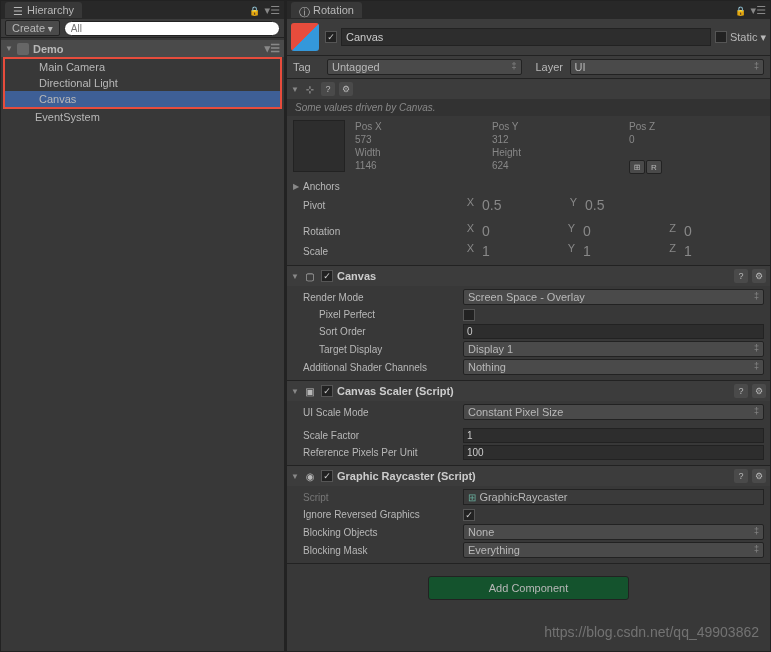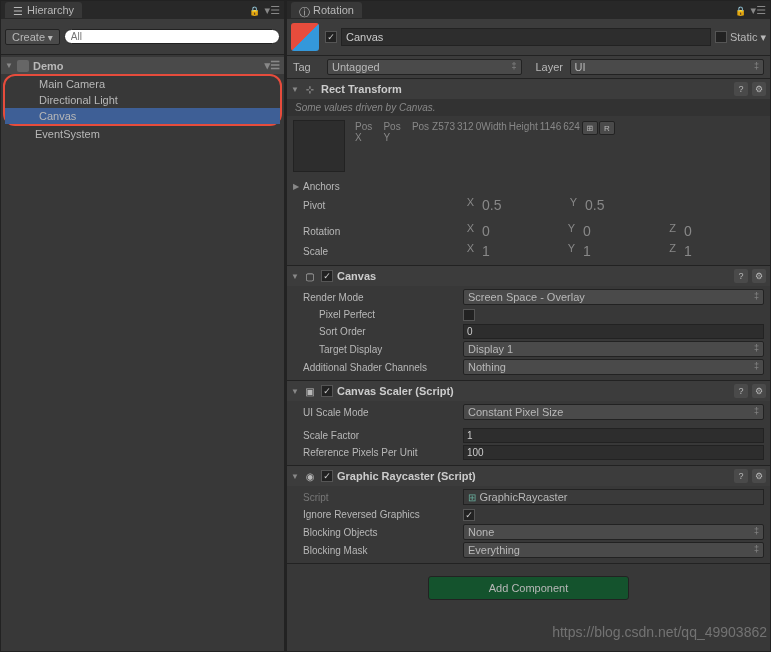--- a/index.html
+++ b/index.html
@@ -7,29 +7,29 @@
 .row{display:flex;align-items:center}
 .panel{background:#383838;border:1px solid #222;display:flex;flex-direction:column}
 .tab-bar{background:#282828;height:18px;display:flex;align-items:center;padding:0 4px;justify-content:space-between}
 .tab{background:#383838;padding:2px 8px;border-radius:3px 3px 0 0;display:flex;align-items:center;gap:4px}
 .tab-icon{width:10px;height:10px;display:inline-block}
 .lock-icon::before{content:"🔒";font-size:9px}
 .menu-icon{font-size:11px;color:#888}
 .container{display:flex;width:100%;height:100%}
 .left{width:286px;display:flex;flex-direction:column;border-right:2px solid #222}
 .right{flex:1;display:flex;flex-direction:column}
-.toolbar{background:#3c3c3c;height:36px;display:flex;align-items:center;padding:0 4px;gap:4px;border-bottom:1px solid #222}
+.toolbar{background:#3c3c3c;height:19px;display:flex;align-items:center;padding:0 4px;gap:4px;border-bottom:1px solid #222}
 .btn{background:#4a4a4a;border:1px solid #222;padding:1px 6px;border-radius:2px;cursor:pointer;font-size:10px}
 .search{flex:1;background:#ffffff;border:1px solid #222;border-radius:8px;padding:1px 6px;font-size:10px;color:#888}
 .tree{flex:1;background:#383838;padding:2px 0}
 .tree-item{padding:2px 4px 2px 16px;display:flex;align-items:center;gap:4px;cursor:pointer}
 .tree-root{padding-left:4px;background:#4a4a4a;font-weight:bold}
 .tree-child{padding-left:34px}
 .tree-item.selected{background:#3e5f96;color:#fff}
-.redbox{border:2px solid #e74c3c;border-radius:12px;margin:0 2px}
+.redbox{border:2px solid #e74c3c;border-radius:0;margin:0 2px}
 .arrow{width:8px;display:inline-block;font-size:8px;color:#888}
 .cube-icon{width:12px;height:12px;background:#666;display:inline-block;border-radius:2px}
 .insp-header{background:#3c3c3c;padding:4px;display:flex;align-items:center;gap:6px;border-bottom:1px solid #222}
 .obj-icon{width:28px;height:28px;background:linear-gradient(135deg,#e74c3c 0%,#e74c3c 50%,#3498db 50%,#3498db 100%);border-radius:3px}
 .checkbox{width:12px;height:12px;background:#222;border:1px solid #555;display:inline-flex;align-items:center;justify-content:center;cursor:pointer}
 .checkbox.checked::after{content:"✓";font-size:9px;color:#ccc}
 .name-field{flex:1;background:#2d2d2d;border:1px solid #222;padding:2px 4px;color:#ccc}
 .static-tog{display:flex;align-items:center;gap:3px}
 .tag-layer{background:#3c3c3c;padding:3px 6px;display:flex;align-items:center;gap:6px;border-bottom:1px solid #222}
 .dropdown{background:#4a4a4a;border:1px solid #222;padding:1px 4px;border-radius:2px;flex:1;display:flex;justify-content:space-between;cursor:pointer;font-size:10px}
@@ -42,25 +42,25 @@
 .prop-row{display:flex;align-items:center;padding:1px 0;min-height:17px}
 .prop-label{width:170px;padding-left:10px;font-size:10px}
 .prop-label.indent{padding-left:26px}
 .prop-vals{flex:1;display:flex;gap:2px}
 .axis-lbl{color:#888;width:14px;text-align:right;padding-right:3px}
 .val-field{background:#2d2d2d;border:1px solid #222;padding:1px 3px;flex:1;font-size:10px;color:#ccc}
 .val-ro{color:#888;flex:1;padding:1px 3px;font-size:14px}
 .driven-msg{background:#323232;padding:3px 8px;font-size:10px;color:#888;font-style:italic}
 .thumb{width:52px;height:52px;background:#2d2d2d;border:1px solid #222;margin:4px 0 4px 6px}
 .rect-grid{display:flex}
-.rect-cols{flex:1;display:flex;flex-direction:row;padding:4px 6px 0 10px}
+.rect-cols{flex:1;display:flex;flex-direction:column;padding:4px 6px 0 10px}
 .rect-row{display:flex;gap:2px;padding:1px 0}
 .rect-cell{flex:1;font-size:10px;color:#888}
 .add-comp-btn{background:#14532d;border:1px solid #222;border-radius:3px;padding:5px 60px;margin:12px auto;cursor:pointer;display:block}
-.watermark{position:absolute;bottom:12px;right:4px;color:#999;font-size:14px;opacity:.6}
+.watermark{position:absolute;bottom:12px;right:12px;color:#999;font-size:14px;opacity:.6}
 .mini-btns{display:flex;gap:1px}
 .mini-btn{width:16px;height:14px;background:#4a4a4a;border:1px solid #222;border-radius:2px;font-size:8px;display:flex;align-items:center;justify-content:center}
 .comp-icon{width:14px;height:14px;display:inline-flex;align-items:center;justify-content:center;font-size:10px}
 .script-ref{background:#3a3a3a;border:1px solid #222;padding:1px 4px;flex:1;color:#888;font-size:10px;display:flex;align-items:center;gap:3px}
 .script-ref::before{content:"⊞";color:#6a9}
 </style>
 </head>
 <body>
 
 <div class="container">
@@ -139,21 +139,20 @@
       <span style="width:36px;padding-left:8px">Layer</span>
       <div class="dropdown">
           <span>UI</span>
         </div>
     </div>
 
     <div class="comp">
       <div class="comp-header">
         <span class="arrow">▼</span>
         <span class="comp-icon">⊹</span>
-        <span class="comp-title">Rect Transform</span>
         <span class="comp-help">?</span>
         <span class="comp-help">⚙</span>
       </div>
       <div class="driven-msg">Some values driven by Canvas.</div>
       <div class="rect-grid">
         <div class="thumb"></div>
         <div class="rect-cols">
           <div class="rect-row">
               <span class="rect-cell">Pos X</span>
               <span class="rect-cell">Pos Y</span>

